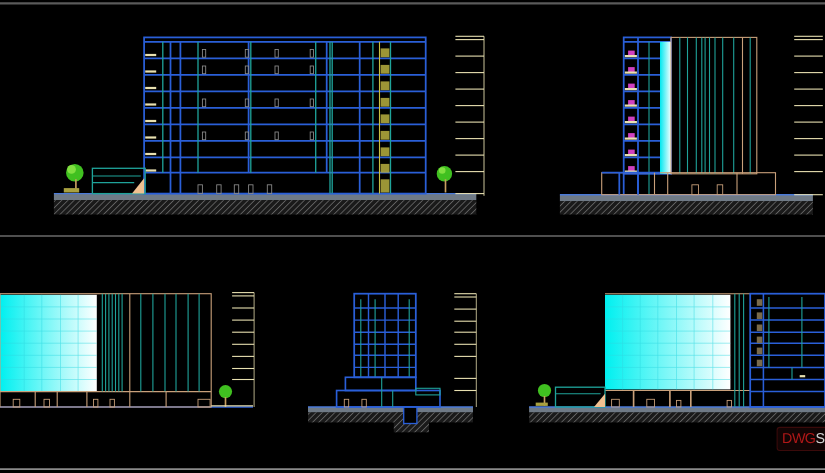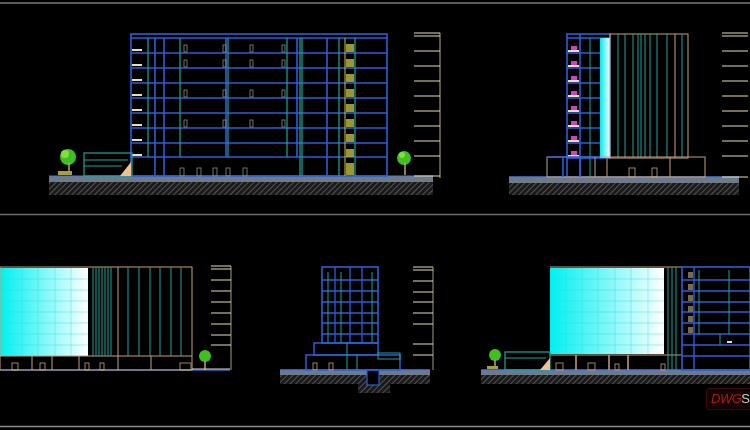--- a/index.html
+++ b/index.html
@@ -1,19 +1,19 @@
 <!DOCTYPE html>
 <html><head>
 <meta charset="utf-8">
 <style>
   html,body{margin:0;padding:0;background:#000;}
   #canvas{position:relative;width:750px;height:430px;background:#000;overflow:hidden;font-family:"Liberation Sans",sans-serif;}
   svg{position:absolute;left:0;top:0;}
   .wm{position:absolute;left:706px;top:388px;height:20px;padding:0 4px;border:1px solid #3a0a0a;border-radius:3px;background:#120404;font-size:13px;line-height:20px;letter-spacing:-0.5px;}
-  .wm .r{color:#b01818;font-style:italic;}
+  .wm .r{color:#b01818;}
   .wm .w{color:#cfcfcf;}
 </style>
 </head>
 <body>
 
 <div id="canvas">
 <svg width="750" height="430" viewBox="0 0 750 430">
   <defs>
     <pattern id="hatch" width="4" height="4" patternUnits="userSpaceOnUse" patternTransform="rotate(45)">
       <rect width="4" height="4" fill="#1a1a1a"></rect>

